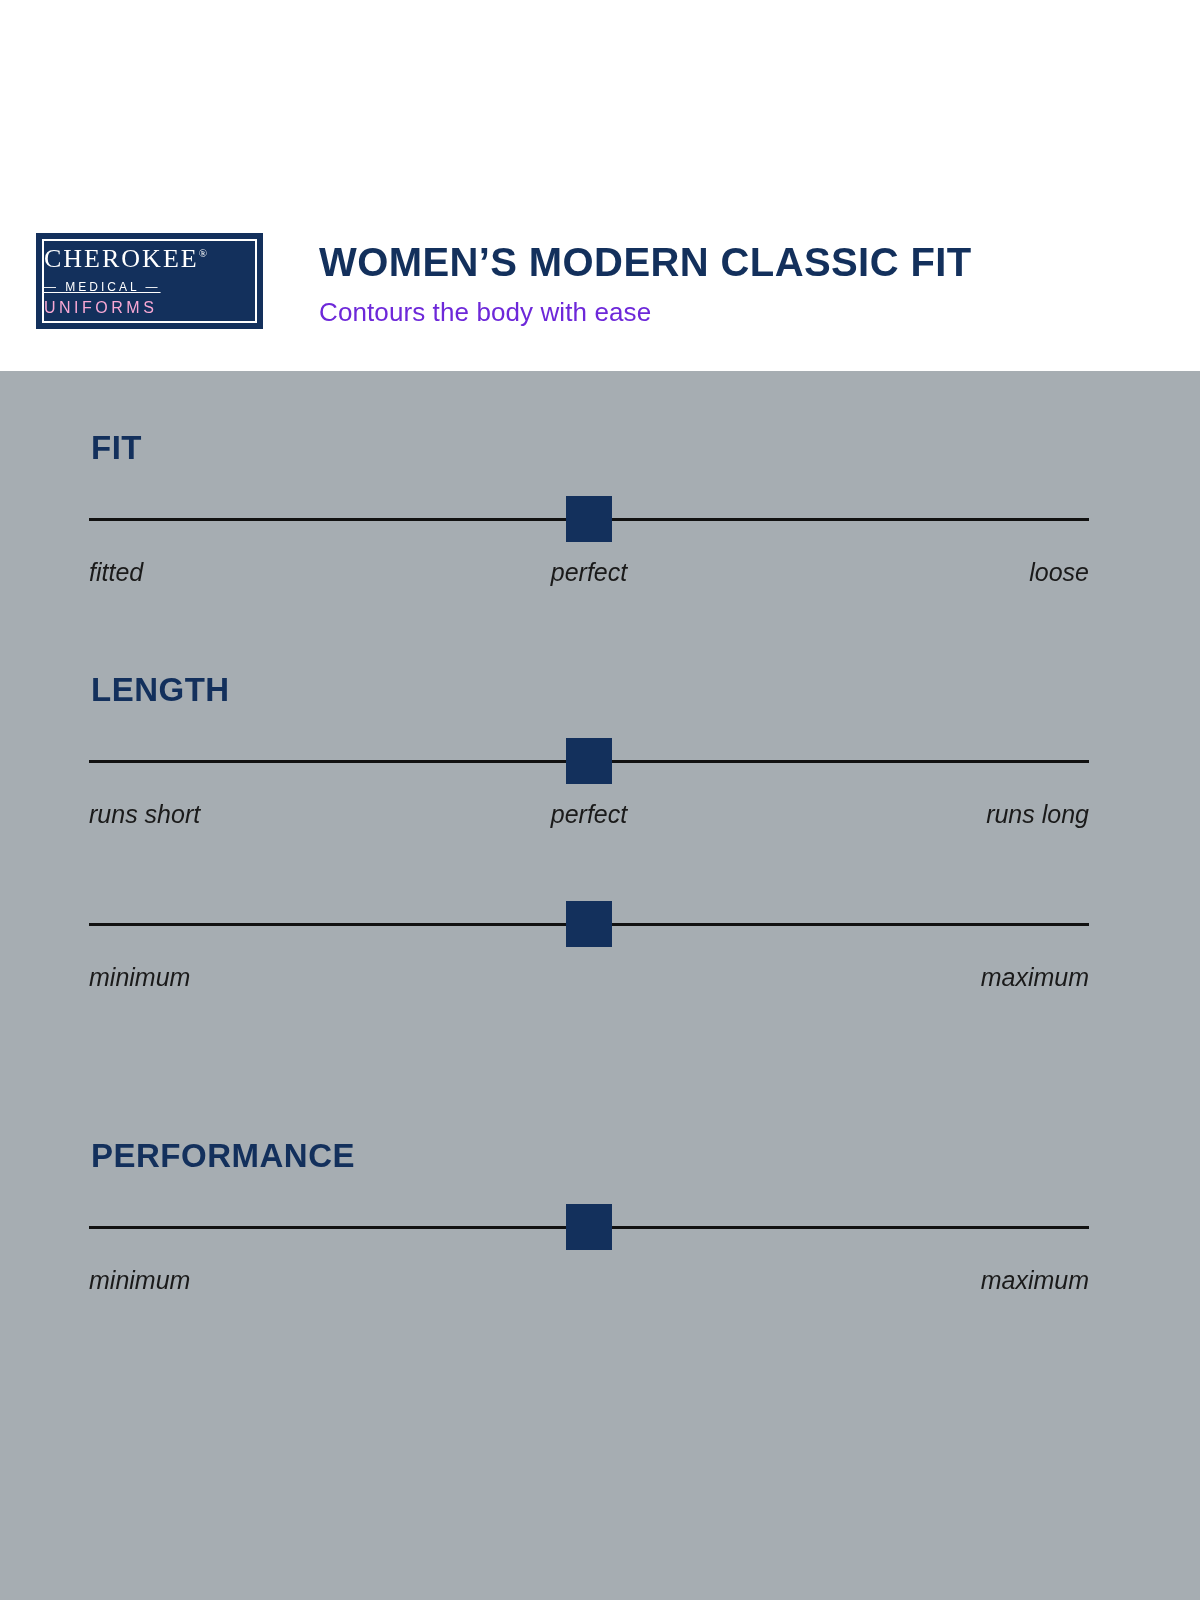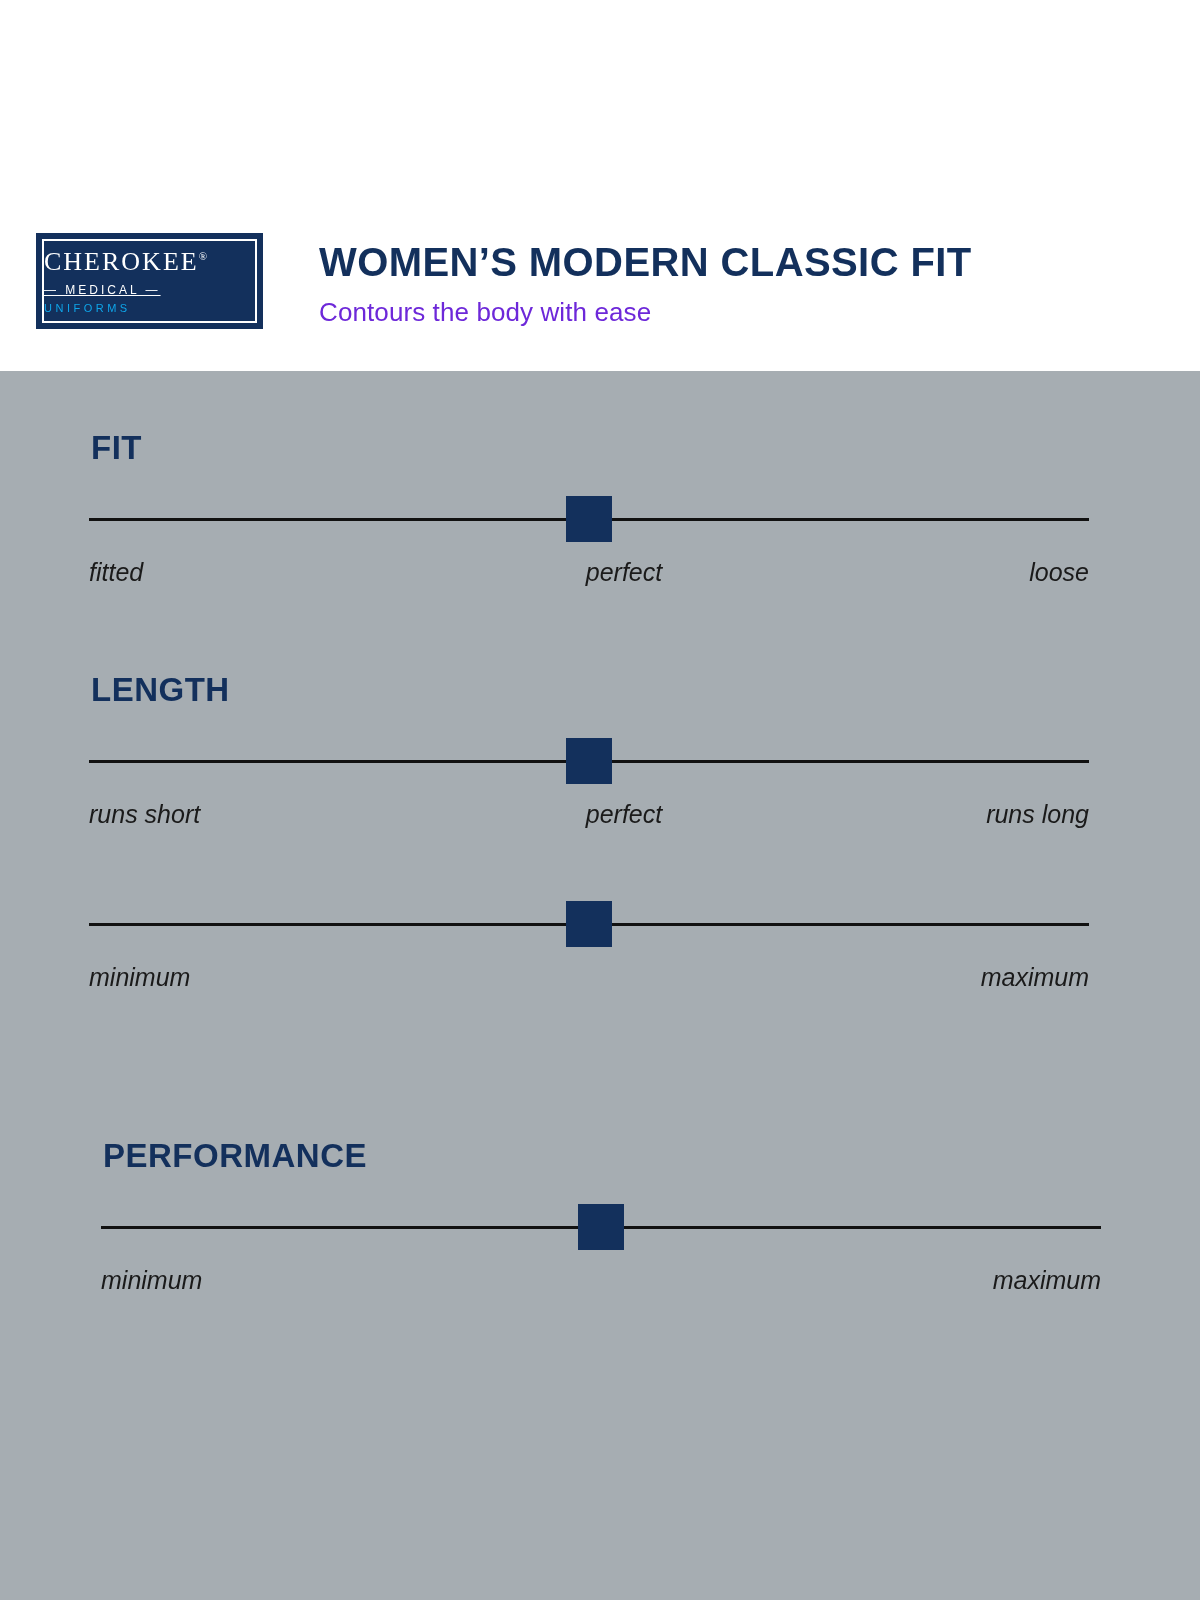--- a/index.html
+++ b/index.html
@@ -68,22 +68,22 @@
   }
   .logo-sub1 {
     color: #ffffff;
     font-size: 12px;
     letter-spacing: 3.0px;
     margin-top: 8px;
     font-family: "Liberation Sans", sans-serif;
     text-decoration: underline;
   }
   .logo-sub2 {
-    color: #0ea5e9;
-    font-size: 11px;
+    color: #f9a8d4;
+    font-size: 16px;
     letter-spacing: 3.5px;
     margin-top: 5px;
     font-family: "Liberation Sans", sans-serif;
   }
 
   .header-title {
     position: absolute;
     left: 319px;
     top: 240px;
     color: #13305c;
@@ -155,21 +155,21 @@
     font-style: italic;
   }
   .lbl {
     position: absolute;
     top: 0;
     color: #1a1a1a;
     font-size: 25px;
     white-space: nowrap;
   }
   .lbl.left { left: 0; }
-  .lbl.center { transform: translateX(-50%); margin-left: 35px; }
+  .lbl.center { transform: translateX(-50%); }
   .lbl.right { right: 0; }
 </style>
 </head>
 <body>
 
 <div class="page">
 
   <div class="header">
 
     <div class="logo-box">
@@ -216,21 +216,21 @@
       <div class="track-wrap">
         <div class="track-line"></div>
         <div class="marker" style="left:50%;"></div>
       </div>
       <div class="labels">
         <div class="lbl left">minimum</div>
         <div class="lbl right">maximum</div>
       </div>
     </div>
 
-    <div class="scale-group" style="top:768px;margin-left:12px;">
+    <div class="scale-group" style="top:768px;">
       <div class="scale-title">PERFORMANCE</div>
       <div class="track-wrap">
         <div class="track-line"></div>
         <div class="marker" style="left:50%;"></div>
       </div>
       <div class="labels">
         <div class="lbl left">minimum</div>
         <div class="lbl right">maximum</div>
       </div>
     </div>

